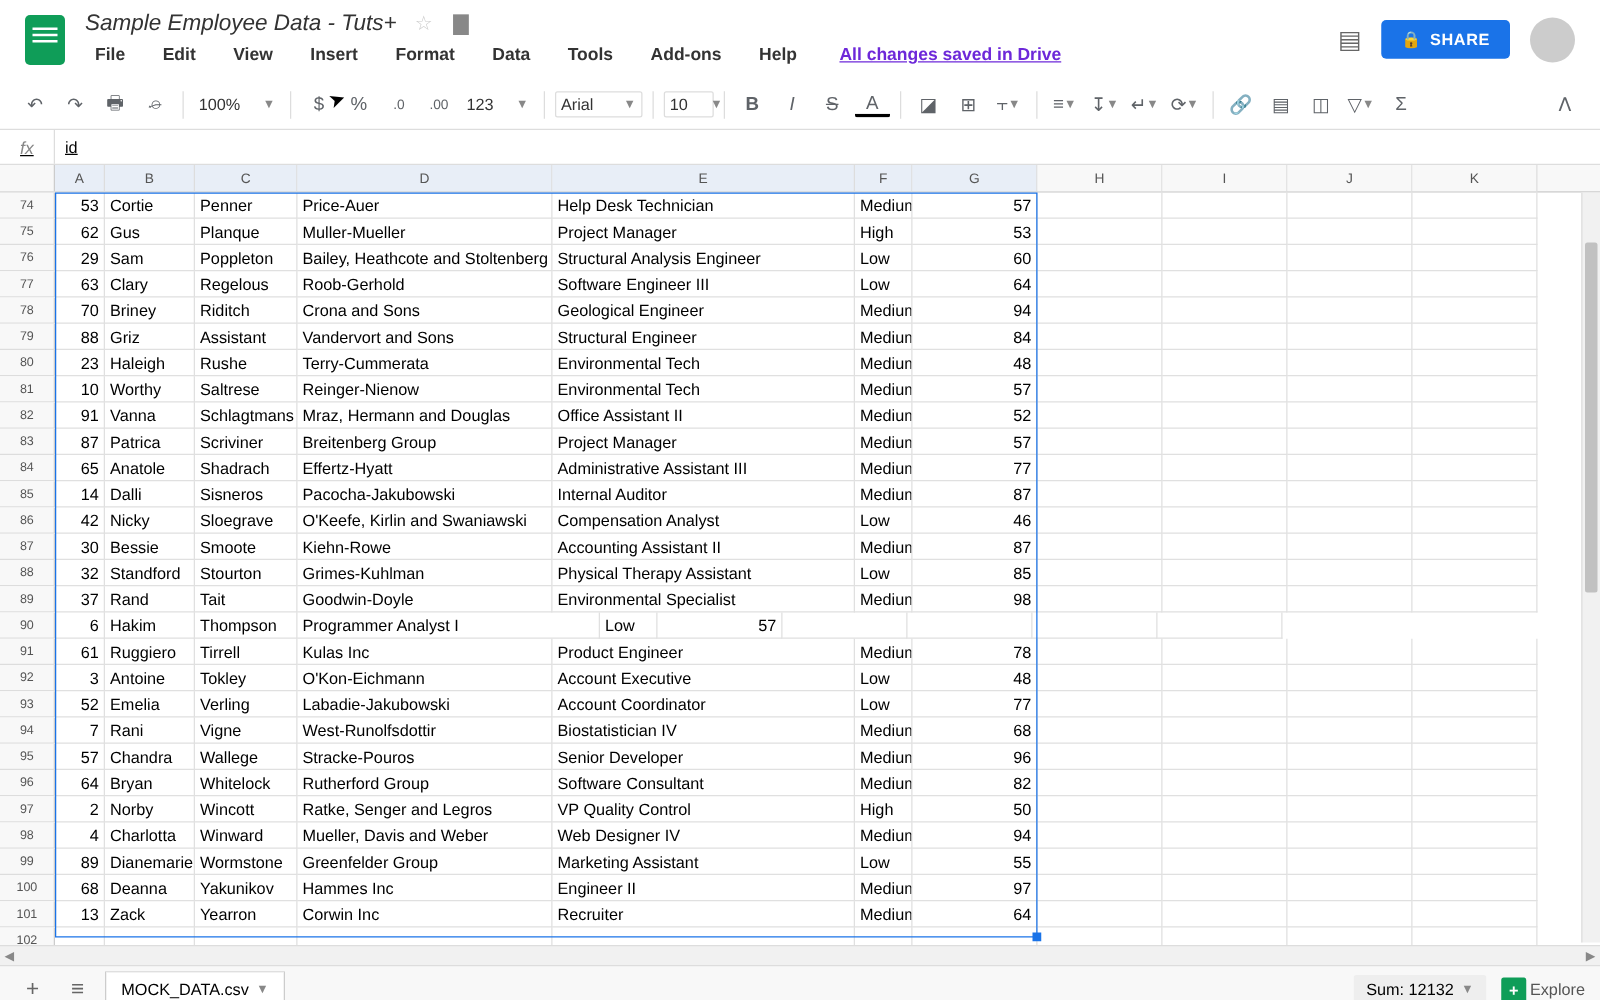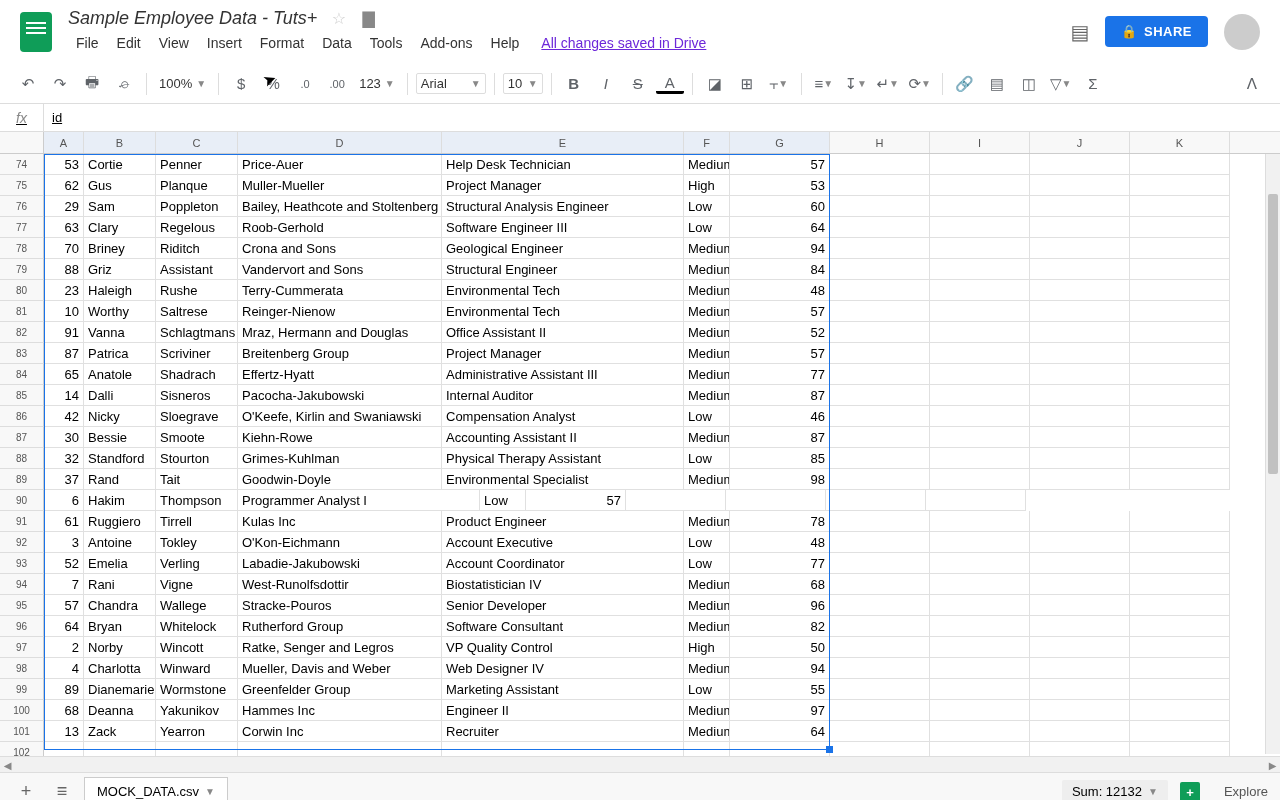--- a/index.html
+++ b/index.html
@@ -7,33 +7,33 @@
 
 
 .header { height: 64px; display: flex; align-items: center; padding: 0 8px; border-bottom: 1px solid transparent; }
 .logo { width: 40px; height: 40px; margin: 0 8px; display: flex; align-items: center; justify-content: center; }
 .logo-icon { width: 32px; height: 40px; background: #0f9d58; border-radius: 4px; position: relative; }
 .logo-icon::before { content: ''; position: absolute; top: 10px; left: 6px; right: 6px; height: 2px; background: #fff; box-shadow: 0 5px 0 #fff, 0 10px 0 #fff; }
 .title-area { flex: 1; padding-left: 4px; }
 .doc-title { font-size: 18px; color: #333; display: inline-block; font-style: italic; }
 .star-icon { margin-left: 10px; color: #ccc; font-size: 16px; }
 .folder-icon { margin-left: 12px; color: #888; font-size: 16px; }
-.menu-bar { display: flex; gap: 2px; margin-top: 2px; }
+.menu-bar { display: flex; gap: 14px; margin-top: 2px; font-weight: bold; }
 .menu-item { padding: 4px 8px; font-size: 14px; color: #333; cursor: pointer; }
 .saved-status { font-size: 14px; color: #6d28d9; text-decoration: underline; margin-left: 8px; padding: 4px; }
 .header-right { display: flex; align-items: center; gap: 16px; padding-right: 12px; }
 .comments-icon { color: #666; font-size: 20px; }
 .share-btn { background: #1a73e8; color: #fff; padding: 8px 16px; border-radius: 4px; font-weight: bold; font-size: 13px; display: flex; align-items: center; gap: 6px; border: none; cursor: pointer; letter-spacing: 0.5px; }
 .avatar { width: 36px; height: 36px; border-radius: 50%; background: #ccc; }
 
 
 .toolbar { height: 40px; display: flex; align-items: center; padding: 0 14px; border-bottom: 1px solid #ddd; gap: 4px; }
 .tb-btn { width: 28px; height: 28px; display: flex; align-items: center; justify-content: center; color: #5f6368; font-size: 15px; cursor: pointer; border-radius: 2px; }
 .tb-sep { width: 1px; height: 22px; background: #ddd; margin: 0 4px; }
-.tb-text { font-size: 13px; color: #333; padding: 0 4px; display: flex; align-items: center; gap: 4px; }
+.tb-text { font-size: 13px; color: #333; padding: 0 4px; display: flex; align-items: center; gap: 18px; }
 .tb-dropdown { font-size: 10px; color: #888; }
 .font-select { width: 70px; font-size: 13px; padding: 2px 4px; border: 1px solid #ddd; border-radius: 2px; }
 .size-select { width: 40px; font-size: 13px; padding: 2px 4px; border: 1px solid #ddd; border-radius: 2px; text-align: left; }
 .collapse-arrow { margin-left: auto; }
 .text-color-btn { border-bottom: 3px solid #000; height: 20px; }
 
 
 .formula-bar { height: 28px; display: flex; align-items: center; border-bottom: 1px solid #ddd; text-decoration: underline; }
 .fx-label { width: 44px; text-align: center; font-style: italic; color: #888; font-size: 14px; border-right: 1px solid #ddd; height: 100%; display: flex; align-items: center; justify-content: center; }
 .fx-input { flex: 1; border: none; padding: 0 8px; font-size: 13px; outline: none; }
@@ -61,21 +61,21 @@
 
 
 .hscroll-area { height: 16px; background: #f1f1f1; border-top: 1px solid #ddd; position: relative; }
 .hscroll-left { position: absolute; left: 0; width: 15px; height: 16px; display: flex; align-items: center; justify-content: center; color: #888; font-size: 10px; }
 .hscroll-right { position: absolute; right: 0; width: 15px; height: 16px; display: flex; align-items: center; justify-content: center; color: #888; font-size: 10px; }
 .sheet-tabs { height: 38px; display: flex; align-items: center; padding: 0 12px; gap: 8px; border-top: 1px solid #ddd; background: #f8f8f8; }
 .add-sheet, .all-sheets { color: #666; font-size: 18px; width: 28px; text-align: center; cursor: pointer; }
 .sheet-tab { background: #fff; border: 1px solid #ccc; border-bottom: none; padding: 6px 12px; font-size: 13px; display: flex; align-items: center; gap: 6px; border-radius: 0 0 4px 4px; transform: translateY(-1px); }
 .sheet-right { margin-left: auto; display: flex; align-items: center; gap: 12px; }
 .sum-display { background: #eee; padding: 4px 10px; font-size: 13px; border-radius: 2px; display: flex; align-items: center; gap: 6px; }
-.explore-btn { display: flex; align-items: center; gap: 24px; font-size: 13px; color: #555; cursor: pointer; }
+.explore-btn { display: flex; align-items: center; gap: 3px; font-size: 13px; color: #555; cursor: pointer; }
 .explore-icon { width: 20px; height: 20px; background: #0f9d58; border-radius: 2px; position: relative; }
 .explore-icon::after { content: '+'; color: #fff; position: absolute; top: 50%; left: 50%; transform: translate(-50%,-50%); font-weight: bold; }
 
 
 .vscroll { position: absolute; right: 0; top: 154px; width: 15px; height: 600px; background: #f1f1f1; border-left: 1px solid #ddd; }
 .vscroll-thumb { position: absolute; left: 2px; right: 2px; top: 40px; height: 280px; background: #c1c1c1; border-radius: 2px; }
 
 .cursor-arrow { position: absolute; left: 263px; top: 70px; font-size: 16px; color: #000; pointer-events: none; z-index: 100; transform: rotate(-20deg); }
 </style>
 </head>

